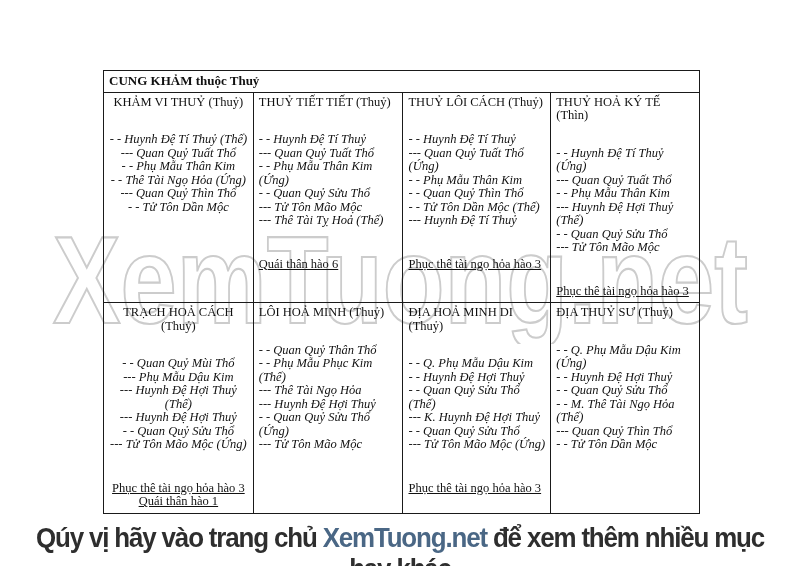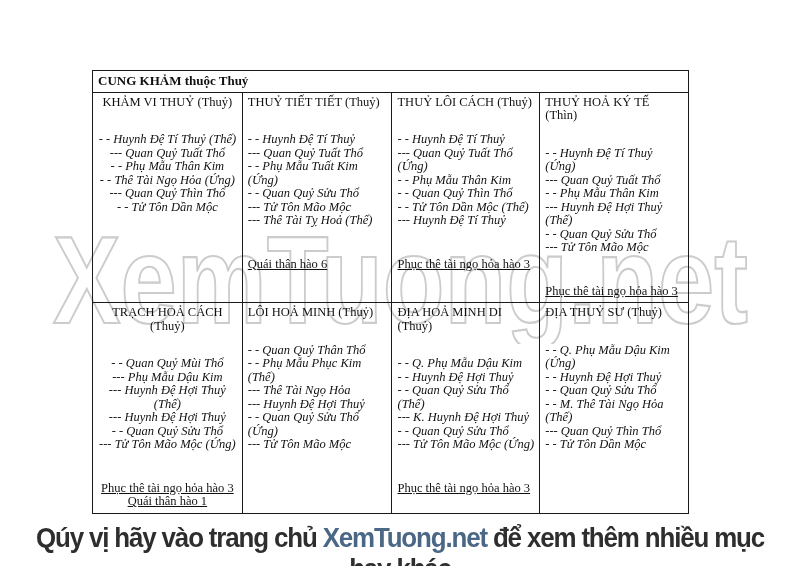--- a/index.html
+++ b/index.html
@@ -7,21 +7,21 @@
     width:800px;height:566px;position:relative;background:#ffffff;
     font-family:"Liberation Serif", serif;color:#111;overflow:hidden;
   }
   
   .watermark{
     position:absolute;left:48px;top:226px;width:710px;height:118px;
     z-index:0;pointer-events:none;
   }
   
   .hex-table{
-    position:absolute;left:92px;top:70px;width:597px;z-index:1;
+    position:absolute;left:103px;top:70px;width:597px;z-index:1;
     border-collapse:collapse;background:transparent;
     font-size:12.5px;line-height:13.5px;
   }
   .hex-table td{
     border:1px solid #1a1a1a;vertical-align:top;padding:3px 5px 4px 5px;
     background:transparent;
   }
   .title-cell{font-weight:bold;font-size:13px;padding:4px 5px;}
   .row-top td{height:178px;}
   .row-bottom td{height:170px;}
@@ -59,21 +59,21 @@
       <div class="hex-line">--- Quan Quỷ Tuất Thổ</div>
       <div class="hex-line">- - Phụ Mẫu Thân Kim</div>
       <div class="hex-line">- - Thê Tài Ngọ Hỏa  (Ứng)</div>
       <div class="hex-line">--- Quan Quỷ Thìn Thổ</div>
       <div class="hex-line">- - Tử Tôn Dần Mộc</div>
     </td>
     <td class="col-b">
       <div class="cell-header">THUỶ TIẾT TIẾT (Thuỷ)</div>
       <div class="hex-line">- - Huynh Đệ Tí Thuỷ</div>
       <div class="hex-line">--- Quan Quỷ Tuất Thổ</div>
-      <div class="hex-line">- - Phụ Mẫu Tuất Kim  (Ứng)</div>
+      <div class="hex-line">- - Phụ Mẫu Thân Kim  (Ứng)</div>
       <div class="hex-line">- - Quan Quỷ Sửu Thổ</div>
       <div class="hex-line">--- Tử Tôn Mão Mộc</div>
       <div class="hex-line">--- Thê Tài Tỵ Hoả  (Thế)</div>
       <div class="cell-notes">
         <div class="note-line">Quái thân hào 6</div>
       </div>
     </td>
     <td class="col-c">
       <div class="cell-header">THUỶ LÔI CÁCH (Thuỷ)</div>
       <div class="hex-line">- - Huynh Đệ Tí Thuỷ</div>

